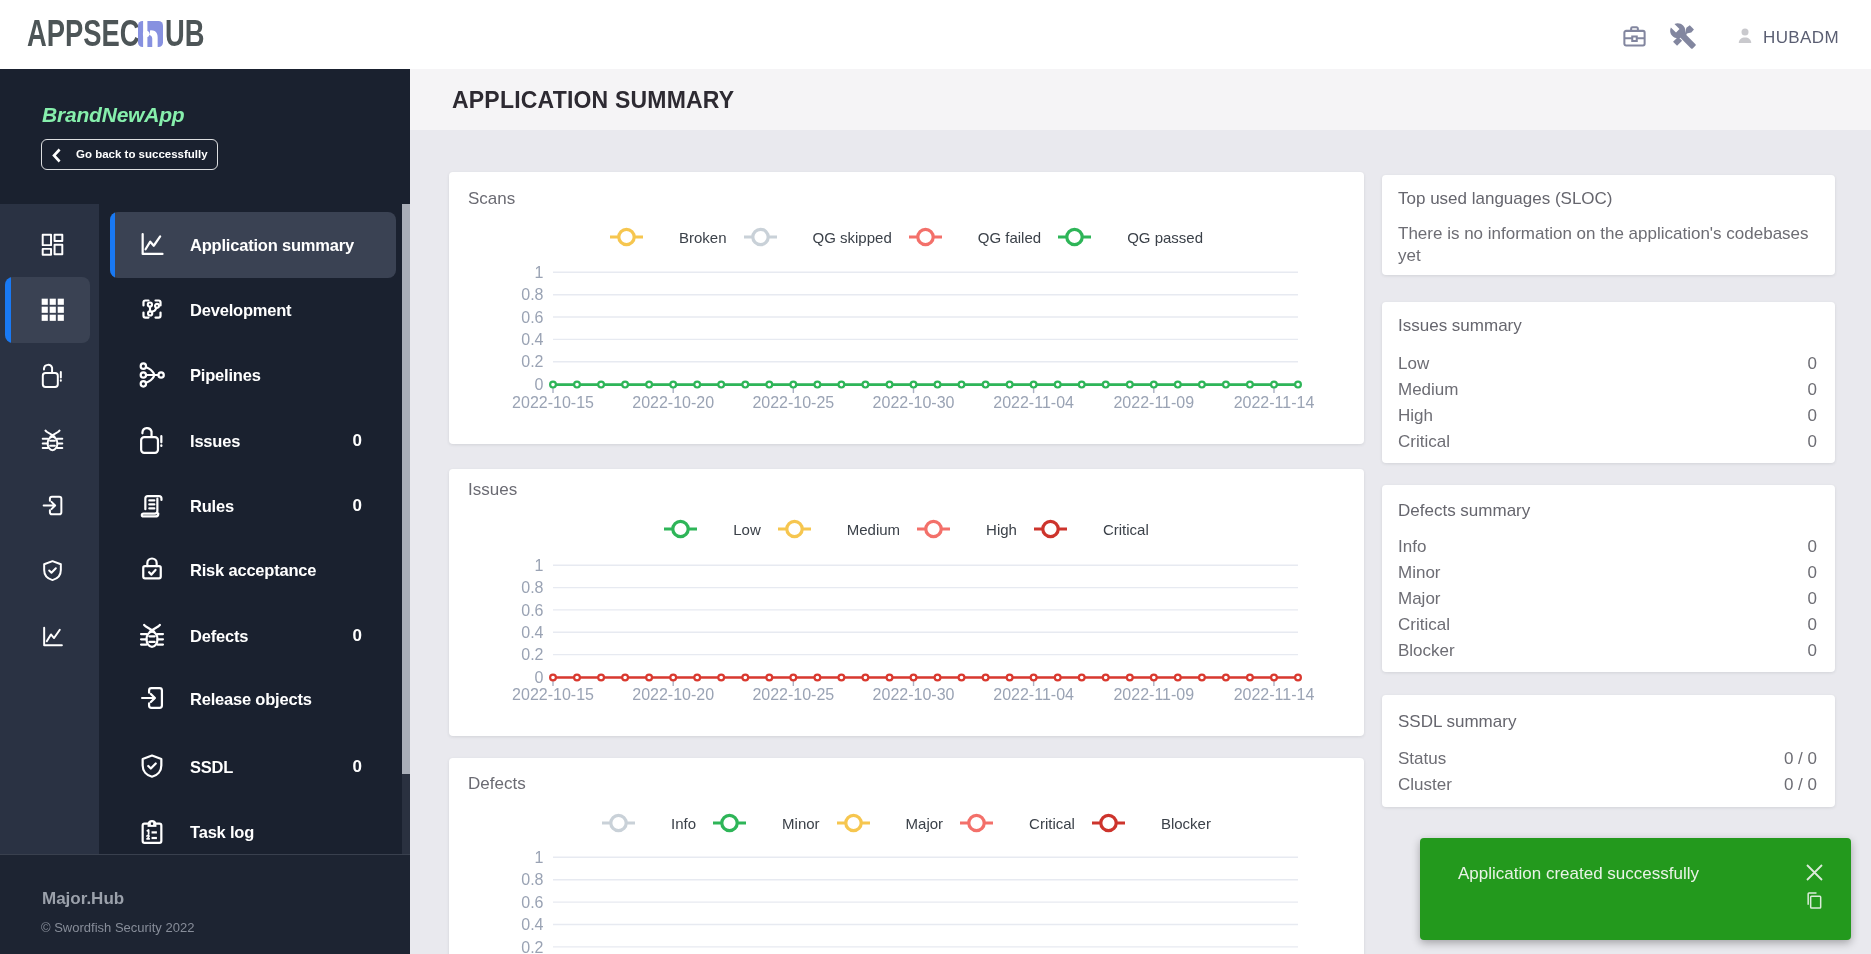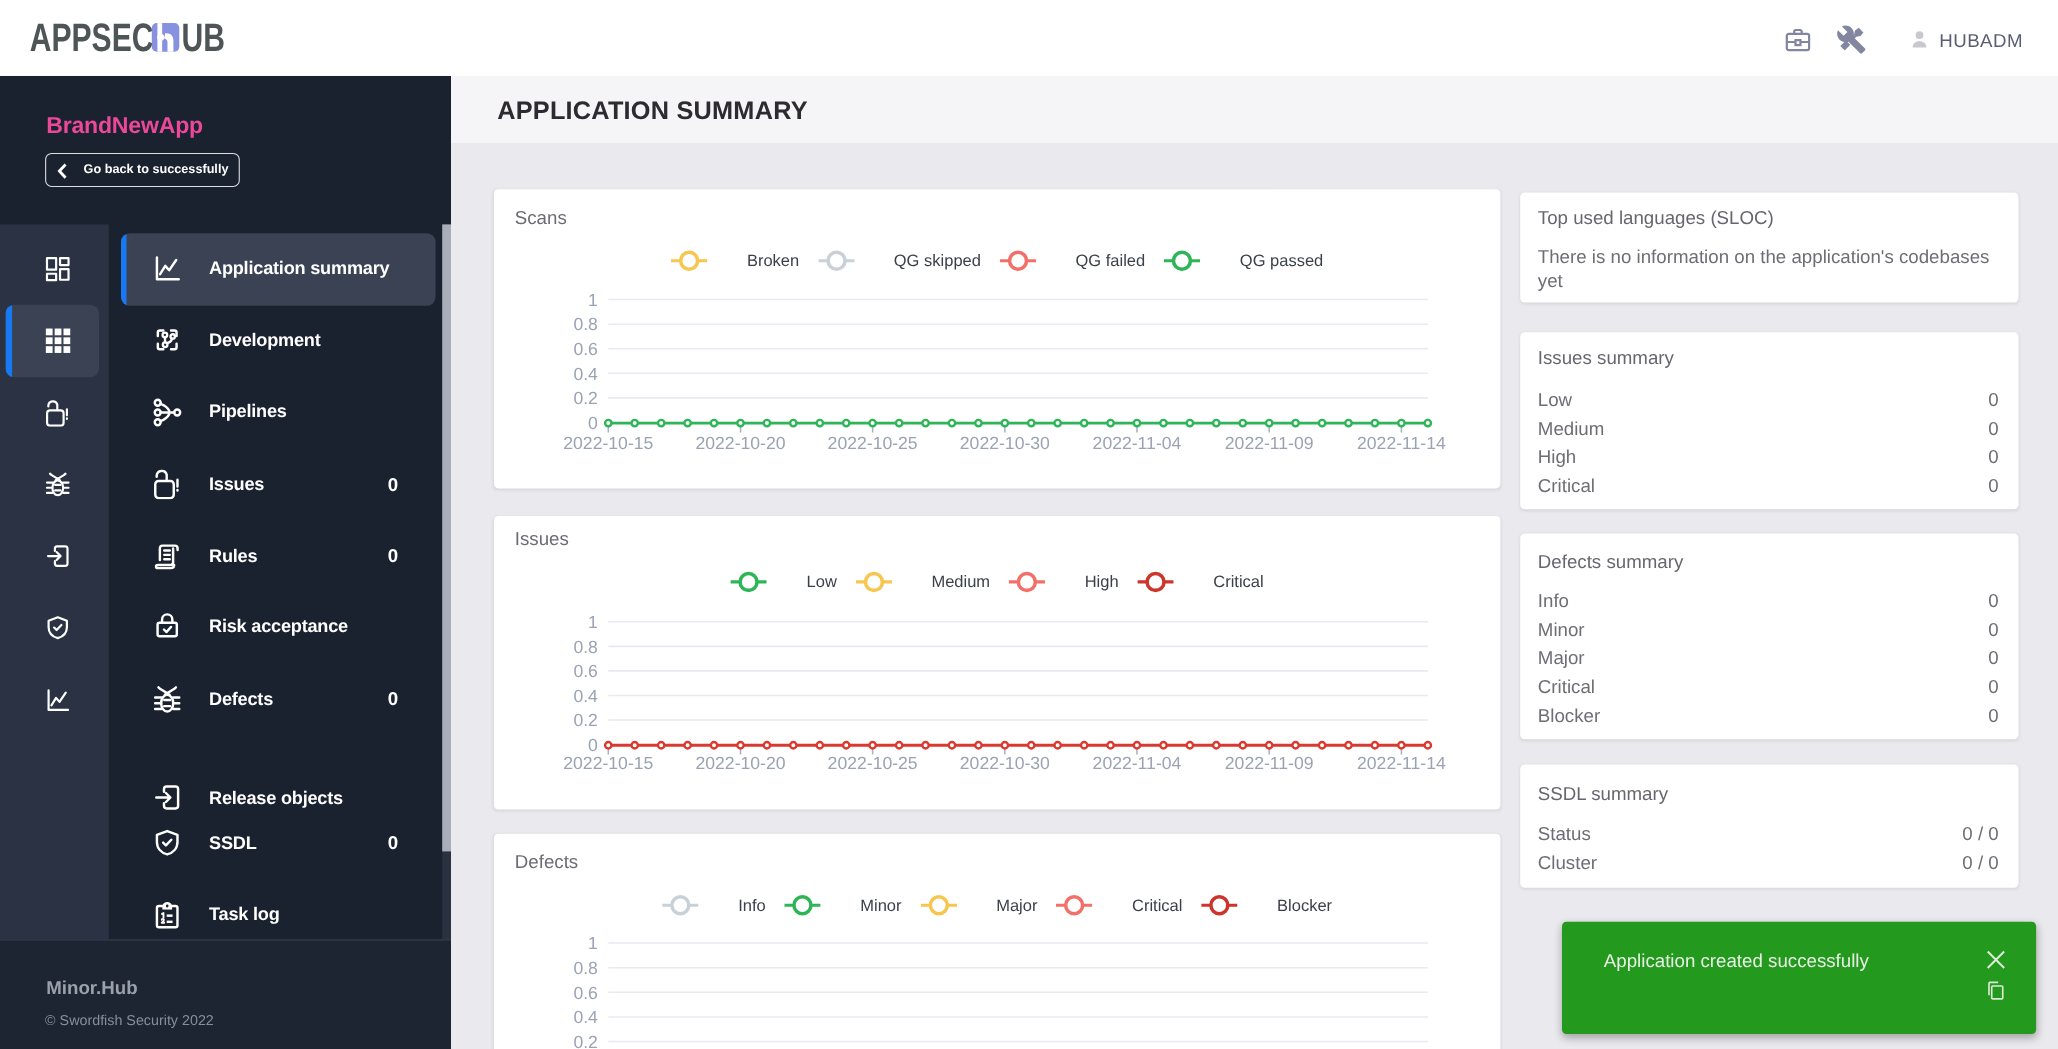--- a/index.html
+++ b/index.html
@@ -5,21 +5,21 @@
 html,body { width:1871px; height:954px; overflow:hidden; font-family:"Liberation Sans",sans-serif; background:#e9e9ee; }
 
 #header { position:absolute; left:0; top:0; width:1871px; height:69px; background:#fff; z-index:30; }
 #logo { position:absolute; left:27px; top:17px; height:34px; }
 .logotxt { position:absolute; top:0; font-weight:700; font-size:36px; line-height:34px; color:#4d5557; transform:scaleX(0.76); transform-origin:0 0; letter-spacing:0px; white-space:nowrap; }
 #hbox { position:absolute; left:110.6px; top:3.9px; width:25px; height:26.3px; background:#8791e0; border-radius:4.5px; }
 .hicon { position:absolute; top:0; color:#82869f; }
 #hubadm { position:absolute; left:1763px; top:28px; font-size:17px; color:#5a5e72; letter-spacing:0.4px; }
 
 #side { position:absolute; left:0; top:69px; width:410px; height:885px; background:#1a212f; z-index:20; }
-#brand { position:absolute; left:42px; top:34px; color:#ec4899; font-weight:700; font-size:21px; letter-spacing:-0.2px; }
+#brand { position:absolute; left:42px; top:34px; color:#86efac; font-weight:700; font-size:21px; letter-spacing:-0.2px;font-style:italic; }
 #goback { position:absolute; left:41px; top:70px; width:177px; height:31px; border:1px solid rgba(255,255,255,0.85); border-radius:6px; color:#fff; font-size:11.5px; font-weight:700; line-height:29px; }
 #goback svg { position:absolute; left:13px; top:8px; }
 #rail { position:absolute; left:0; top:135px; width:99px; height:650px; background:#2a3243; }
 .ritem { position:absolute; left:0; width:99px; height:65px; }
 .ritem svg { position:absolute; left:39.5px; top:20px; width:25px; height:25px; }
 #railsel { position:absolute; left:5px; top:73px; width:85px; height:66px; background:#3a4253; border-radius:8px; overflow:hidden; }
 #railsel:before { content:""; position:absolute; left:0; top:0; width:6px; height:66px; background:#1979f3; }
 #menu { position:absolute; left:99px; top:135px; width:303px; height:650px; background:#1a212f; }
 .mitem { position:absolute; left:0; width:303px; height:65.3px; color:#fff; }
 .mitem svg { position:absolute; left:39px; top:18px; width:28px; height:28px; }
@@ -217,21 +217,21 @@
     <div class="mitem" style="top:399.8px;">
         <svg width="26" height="26" viewBox="0 0 24 24" stroke="#fff" stroke-width="1.9" fill="none" stroke-linecap="round" stroke-linejoin="round">
           <ellipse cx="12" cy="14.8" rx="4.7" ry="6.5"></ellipse>
           <path d="M9.7 12.3 h4.6 M9.7 17.1 h4.6"></path>
           <path d="M2.6 10.3 h4.7 M2.6 14.8 h4.7 M2.6 19.3 h4.7 M16.7 10.3 h4.7 M16.7 14.8 h4.7 M16.7 19.3 h4.7"></path>
           <path d="M5.2 2.5 L6.4 3.6 L13.8 8.1 M18.8 2.5 L17.6 3.6 L10.2 8.1"></path>
         </svg>
         <span class="mlabel">Defects</span>
         <span class="mcount">0</span>
       </div>
-    <div class="mitem" style="top:489px;text-align:right;">
+    <div class="mitem" style="top:462px;text-align:right;">
         <svg width="26" height="26" viewBox="0 0 24 24" stroke="#fff" stroke-width="1.9" fill="none" stroke-linecap="round" stroke-linejoin="round">
           <path d="M9.5 7.5 V5.5 a2 2 0 0 1 2-2 H18.5 a2 2 0 0 1 2 2 v13 a2 2 0 0 1-2 2 H11.5 a2 2 0 0 1-2-2 v-2"></path>
           <path d="M3.5 12 H14 M11 8.5 L14.5 12 L11 15.5"></path>
         </svg>
         <span class="mlabel">Release objects</span>
       </div>
     <div class="mitem" style="top:530.4px;">
         <svg width="26" height="26" viewBox="0 0 24 24" stroke="#fff" stroke-width="1.9" fill="none" stroke-linecap="round" stroke-linejoin="round">
           <path d="M12 3 L20 6 V11.5 C20 16.5 16.6 20 12 21.2 C7.4 20 4 16.5 4 11.5 V6 Z"></path>
           <path d="M8.8 12 L11 14.2 L15.2 9.8"></path>
@@ -250,21 +250,21 @@
           <path d="M7.7 15.6 Q7.7 14.9 8.6 14.9 Q9.5 14.9 9.5 15.7 Q9.5 16.3 7.7 17.9 L9.7 17.9" stroke-width="1.4"></path>
           <rect x="11.6" y="16.2" width="4.6" height="1.9" fill="#fff" stroke="none"></rect>
         </svg>
         <span class="mlabel">Task log</span>
       </div>
   </div>
   <div id="sscroll">
       <div id="sthumb"></div>
     </div>
   <div id="sfoot">
-      <div class="t1">Minor.Hub</div>
+      <div class="t1">Major.Hub</div>
       <div class="t2">© Swordfish Security 2022</div>
     </div>
 </div>
 
 <div class="card" id="scans" style="left:449px; top:172px; width:915px; height:272px;">
   <div class="ctitle" style="top:17px;">Scans</div>
   <div class="legend" style="top:65.3px;">
       <span class="litem">
         <svg width="33" height="20" viewBox="0 0 33 20">
           <line x1="0" y1="10" x2="33" y2="10" stroke="#f6c64f" stroke-width="2.8"></line>

